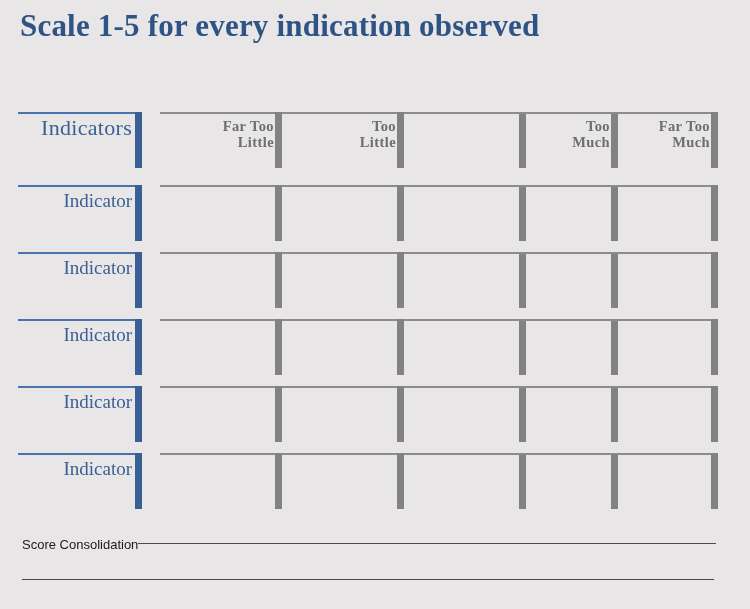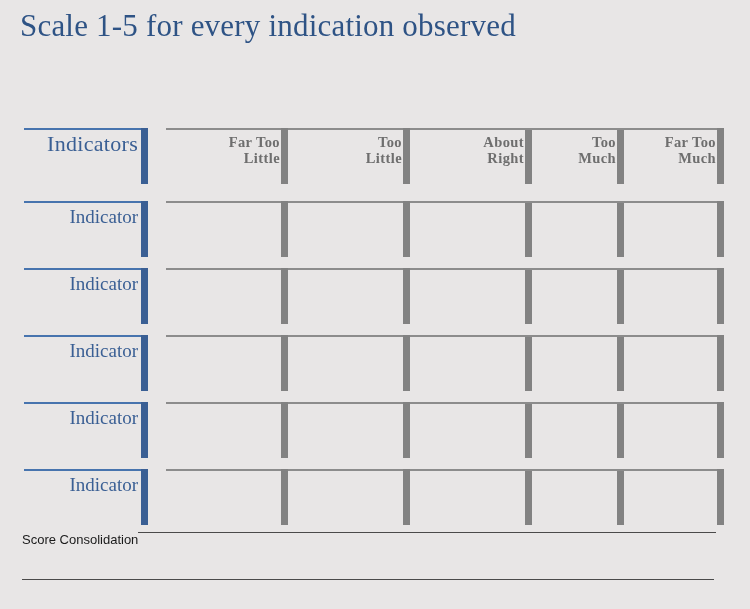--- a/index.html
+++ b/index.html
@@ -17,29 +17,29 @@
 
   #page-title {
     position: absolute;
     left: 20px;
     top: 8px;
     font-family: "Liberation Serif", serif;
     font-size: 31px;
     color: #2e5385;
     letter-spacing: 0.2px;
     white-space: nowrap;
+    font-weight: bold;
   }
 
   
   #matrix {
     position: absolute;
-    left: 24px;
+    left: 18px;
     top: 112px;
     width: 700px;
-    margin-top: 16px;
   }
 
   .row {
     position: relative;
     height: 67px;
   }
   .row.header-row { height: 73px; }
 
   .cell {
     position: absolute;
@@ -118,21 +118,21 @@
   #footer {
     position: absolute;
     left: 22px;
     top: 532px;
     width: 694px;
   }
   .score-line {
     position: relative;
     height: 26px;
     display: flex;
-    align-items: flex-start;
+    align-items: center;
   }
   .score-label {
     font-family: "Liberation Sans", sans-serif;
     font-size: 13px;
     color: #1a1a1a;
     white-space: nowrap;
     padding-bottom: 1px;
   }
   .score-rule {
     flex: 1;
@@ -174,24 +174,20 @@
       <div class="top-rule"></div>
       <div class="cell-text">
         <span>Too</span><br>
         <span>Little</span>
       </div>
       <div class="right-bar"></div>
     </div>
 
     <div class="cell col-scale gray c3">
       <div class="top-rule"></div>
-      <div class="cell-text">
-        <span>About</span><br>
-        <span>Right</span>
-      </div>
       <div class="right-bar"></div>
     </div>
 
     <div class="cell col-scale gray c4">
       <div class="top-rule"></div>
       <div class="cell-text">
         <span>Too</span><br>
         <span>Much</span>
       </div>
       <div class="right-bar"></div>

